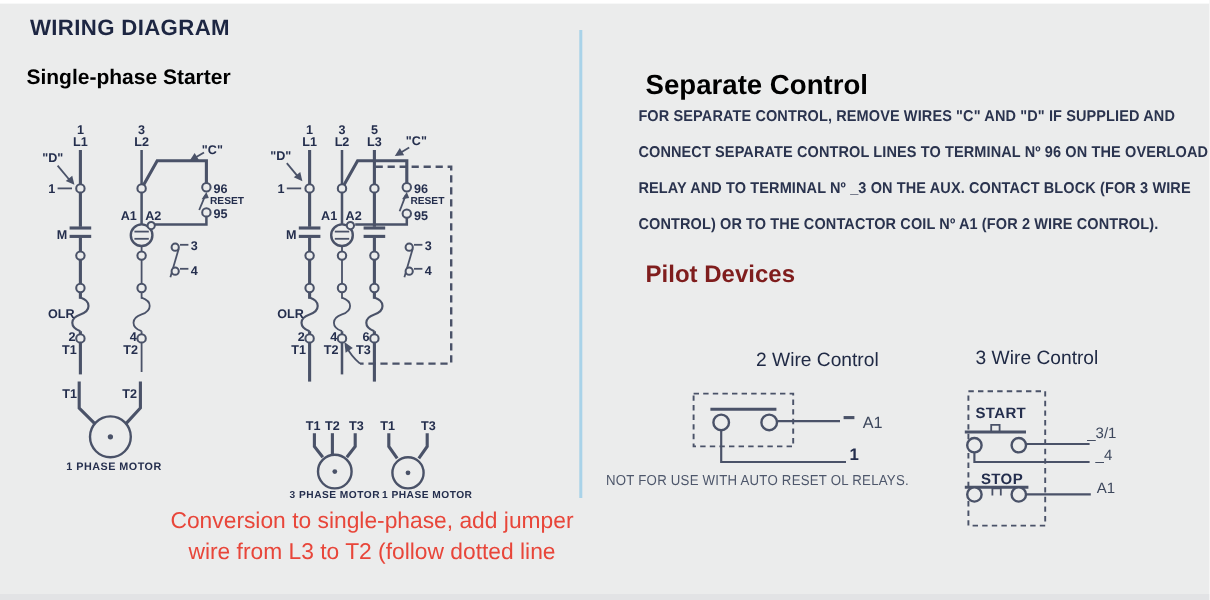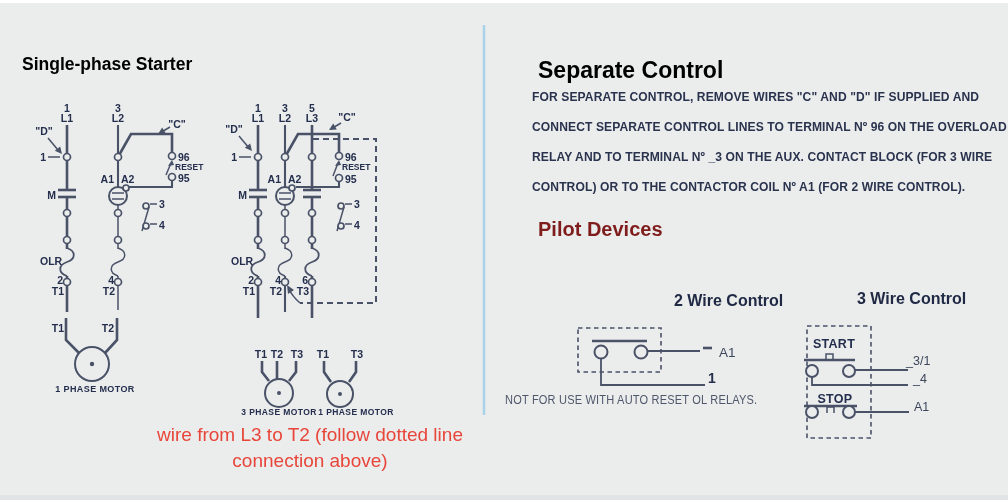--- a/index.html
+++ b/index.html
@@ -4,21 +4,21 @@
 <style>
   html,body{margin:0;padding:0;background:#ffffff;}
   .canvas{position:relative;width:1008px;height:500px;background:#ebecec;overflow:hidden;
           font-family:"Liberation Sans",sans-serif;}
   .topstrip{position:absolute;left:0;top:0;width:1008px;height:3px;background:#ffffff;}
   .botstrip{position:absolute;left:0;bottom:0;width:1008px;height:5px;background:#e2e3e5;}
   .h-title{position:absolute;font-size:18.5px;font-weight:bold;color:#1d2642;letter-spacing:.3px;}
   .h-blue{position:absolute;font-size:17.5px;font-weight:bold;color:#000000;}
   .h-blue.lg{font-size:23px;}
   .h-navy{position:absolute;font-size:20px;font-weight:bold;color:#7f1d1d;}
-  .h-sub{position:absolute;font-size:16px;font-weight:bold;color:#202a45;margin-left:44px;}
+  .h-sub{position:absolute;font-size:16px;font-weight:normal;color:#202a45;}
   .para{position:absolute;left:532px;top:82px;width:560px;font-size:13px;font-weight:bold;
         color:#2a334e;line-height:30px;transform:scaleX(.93);transform-origin:left top;
         letter-spacing:.1px;white-space:nowrap;}
   .note{position:absolute;left:505px;top:393px;font-size:12px;color:#4e576b;
         transform:scaleX(.92);transform-origin:left top;letter-spacing:.2px;white-space:nowrap;}
   .footnote{position:absolute;left:110px;top:422px;width:400px;text-align:center;
             font-size:19px;line-height:26px;color:#e8463a;}
   svg.diagram{position:absolute;left:0;top:0;}
   .w15{stroke:#4a5268;stroke-width:1.5;fill:none;}
   .w18{stroke:#4a5268;stroke-width:1.8;fill:none;}
@@ -36,38 +36,39 @@
   text.pl-b{font-family:"Liberation Sans",sans-serif;font-weight:bold;font-size:14px;fill:#242e4d;}
   text.pl-cap{font-family:"Liberation Sans",sans-serif;font-weight:bold;font-size:12.5px;fill:#242e4d;letter-spacing:.3px;}
 </style>
 </head>
 <body>
 
 <div class="canvas">
   <div class="topstrip"></div>
   <div class="botstrip"></div>
 
+  <div class="h-title" style="left:25px;top:12px">WIRING DIAGRAM</div>
   <div class="h-blue" style="left:22px;top:54px">Single-phase Starter</div>
   <div class="h-blue lg" style="left:538px;top:57px">Separate Control</div>
 
   <div class="para">
     <div>FOR SEPARATE CONTROL, REMOVE WIRES "C" AND "D" IF SUPPLIED AND</div>
     <div>CONNECT SEPARATE CONTROL LINES TO TERMINAL Nº 96 ON THE OVERLOAD</div>
     <div>RELAY AND TO TERMINAL Nº _3 ON THE AUX. CONTACT BLOCK (FOR 3 WIRE</div>
     <div>CONTROL) OR TO THE CONTACTOR COIL Nº A1 (FOR 2 WIRE CONTROL).</div>
   </div>
 
   <div class="h-navy" style="left:538px;top:218px">Pilot Devices</div>
   <div class="h-sub" style="left:630px;top:292px">2 Wire Control</div>
   <div class="h-sub" style="left:813px;top:290px">3 Wire Control</div>
   <div class="note">NOT FOR USE WITH AUTO RESET OL RELAYS.</div>
 
   <div class="footnote">
+    <div>Conversion to single-phase, add jumper</div>
     <div>wire from L3 to T2 (follow dotted line</div>
-    <div>connection above)</div>
   </div>
 
   <svg class="diagram" width="1008" height="500" viewBox="0 0 1008 500">
 
     <line x1="484" y1="25" x2="484" y2="415" stroke="#a9d3e9" stroke-width="2.5"></line>
 
     <g>
 
       <g>
         <line class="w26" x1="67" y1="125" x2="67" y2="189"></line>

